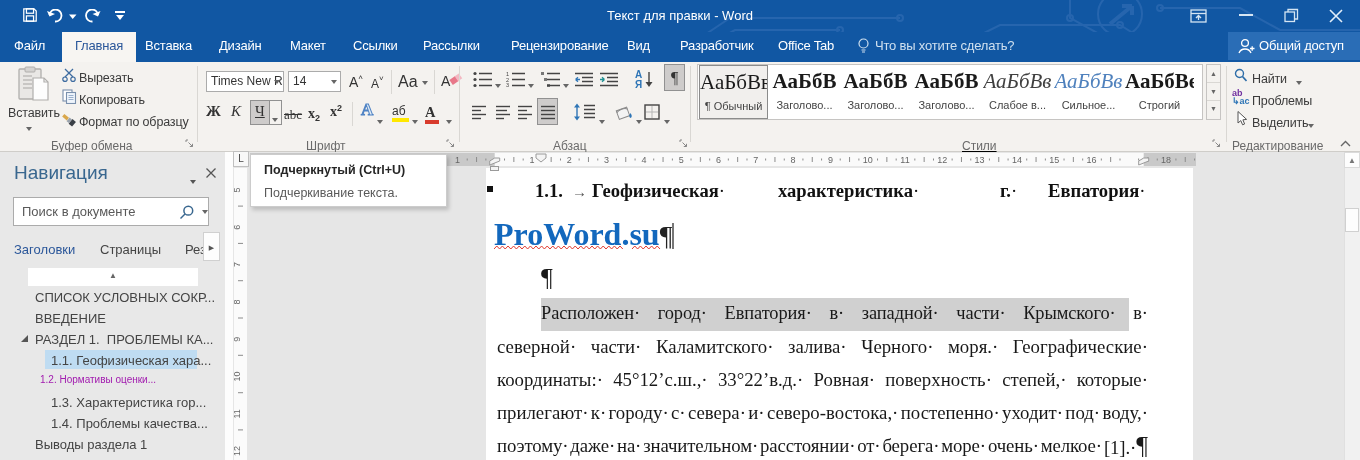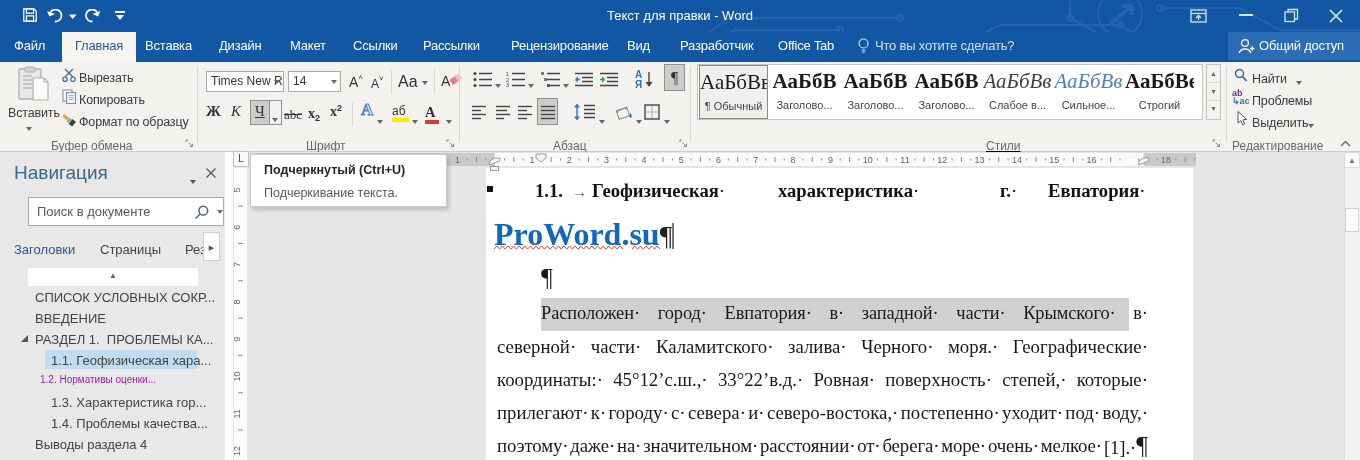--- a/index.html
+++ b/index.html
@@ -343,21 +343,21 @@
       </div>
 <div class="abs" style="left:1125px;top:3px;width:69px;height:54px;;text-align:center;overflow:hidden">
         <div class="serif" style="font-size:21px;color:#1a1a1a;margin-top:4px;font-weight:bold;white-space:nowrap">АаБбВе</div>
         <div style="font-size:11px;color:#444;margin-top:5px;white-space:nowrap">Строгий</div>
       </div>
 <div class="abs" style="left:1206px;top:2px;width:15px;height:56px;border:1px solid #c6c4c2;background:#f4f2ef">
 <div style="height:18px;border-bottom:1px solid #d9d7d3;text-align:center;font-size:7px;color:#666;line-height:17px">▲</div>
 <div style="height:18px;border-bottom:1px solid #d9d7d3;text-align:center;font-size:7px;color:#666;line-height:17px">▼</div>
 <div style="height:18px;text-align:center;font-size:7px;color:#666;line-height:16px">▼<br></div>
       </div>
-<div class="abs " style="left:986px;top:74px;text-decoration:underline;"><span class="glabel" style="position:static">Стили</span></div>
+<div class="abs " style="left:962px;top:74px;text-decoration:underline;"><span class="glabel" style="position:static">Стили</span></div>
 <svg class="abs" style="left:1212px;top:77px" width="9" height="9" viewBox="0 0 9 9">
 <path d="M1 3 L1 1 L3 1" stroke="#888" fill="none"></path>
         <path d="M3.5 3.5 L7.5 7.5 M7.5 7.5 L7.5 4.8 M7.5 7.5 L4.8 7.5" stroke="#888" fill="none"></path>
       </svg>
 <div class="gsep" style="left:1226px"></div>
 <svg class="abs" style="left:1234px;top:6px" width="13" height="14" viewBox="0 0 13 14">
 <circle cx="5.5" cy="5.5" r="4" stroke="#2d6da8" stroke-width="1.4" fill="none"></circle>
 <path d="M8.5 8.5 L12.5 13" stroke="#2d6da8" stroke-width="1.7"></path>
       </svg>
 <div class="abs " style="left:1252px;top:7px;"><span class="btxt">Найти</span></div>
@@ -374,21 +374,21 @@
 <svg class="abs" style="left:1340px;top:78px" width="11" height="7" viewBox="0 0 11 7">
 <path d="M1 6 L5.5 1.5 L10 6" stroke="#666" stroke-width="1.4" fill="none"></path>
       </svg>
 </div>
 <div class="abs" id="navpane">
 <div class="abs" style="left:14px;top:10px;font-size:19px;color:#39678f">Навигация</div>
 <div class="abs" style="left:190px;top:20px"><span class="dd" style="border-top-color:#555"></span></div>
 <svg class="abs" style="left:205px;top:15px" width="12" height="12" viewBox="0 0 12 12">
 <path d="M1.5 1.5 L10.5 10.5 M10.5 1.5 L1.5 10.5" stroke="#555" stroke-width="1.3"></path>
       </svg>
-<div class="abs" style="left:28px;top:45px;width:196px;height:29px;background:#fff;border:1px solid #ababab">
+<div class="abs" style="left:13px;top:45px;width:196px;height:29px;background:#fff;border:1px solid #ababab">
 <div style="position:absolute;left:8px;top:6px;font-size:13px;color:#595959">Поиск в документе</div>
 <svg style="position:absolute;left:165px;top:6px" width="16" height="16" viewBox="0 0 16 16">
 <circle cx="9.3" cy="6.7" r="4.4" stroke="#39678f" stroke-width="1.5" fill="none"></circle>
 <path d="M6 10 L1.5 14.5" stroke="#39678f" stroke-width="1.5"></path>
         </svg>
 <div style="position:absolute;left:188px;top:12px" class="dd"></div>
       </div>
 <div class="abs" style="left:14px;top:90px;font-size:13px;color:#2b579a">Заголовки</div>
 <div class="abs" style="left:100px;top:90px;font-size:13px;color:#444">Страницы</div>
 <div class="abs" style="left:185px;top:90px;font-size:13px;color:#444">Рез</div>
@@ -398,21 +398,21 @@
 <div class="abs" style="left:35px;top:159px;font-size:13px;color:#444;white-space:nowrap">ВВЕДЕНИЕ</div>
 <svg class="abs" style="left:20px;top:182px" width="9" height="9" viewBox="0 0 9 9">
         <path d="M8 1 L8 8 L1 8 Z" fill="#555"></path>
       </svg>
 <div class="abs" style="left:35px;top:180px;font-size:13px;color:#444;white-space:nowrap">РАЗДЕЛ 1.&nbsp; ПРОБЛЕМЫ КА...</div>
 <div class="abs" style="left:45px;top:198px;width:152px;height:19px;background:#bfdcf2"></div>
 <div class="abs" style="left:51px;top:201px;font-size:13px;color:#444;white-space:nowrap">1.1. Геофизическая хара...</div>
 <div class="abs" style="left:40px;top:222px;font-size:10px;color:#a21caf;white-space:nowrap">1.2. Нормативы оценки...</div>
 <div class="abs" style="left:51px;top:243px;font-size:13px;color:#444;white-space:nowrap">1.3. Характеристика гор...</div>
 <div class="abs" style="left:51px;top:264px;font-size:13px;color:#444;white-space:nowrap">1.4. Проблемы качества...</div>
-<div class="abs" style="left:35px;top:285px;font-size:13px;color:#444;white-space:nowrap">Выводы раздела 4</div>
+<div class="abs" style="left:35px;top:285px;font-size:13px;color:#444;white-space:nowrap">Выводы раздела 1</div>
 </div>
 <div class="abs" id="navscroll"></div>
 <div class="abs" id="docarea"></div>
 <div class="abs" id="page"></div>
 <svg class="abs" style="left:250px;top:153px" width="946" height="14" viewBox="0 0 946 14">
       <rect x="0" y="0" width="946" height="13" fill="#c9c9c9"></rect>
       <rect x="244.7" y="0" width="649.0" height="13" fill="#fafafa"></rect>
       <rect x="216.72" y="5.5" width="1" height="2" fill="#8c8c8c"></rect>
       <rect x="226.05" y="4.0" width="1" height="5" fill="#8c8c8c"></rect>
       <rect x="235.37" y="5.5" width="1" height="2" fill="#8c8c8c"></rect>

